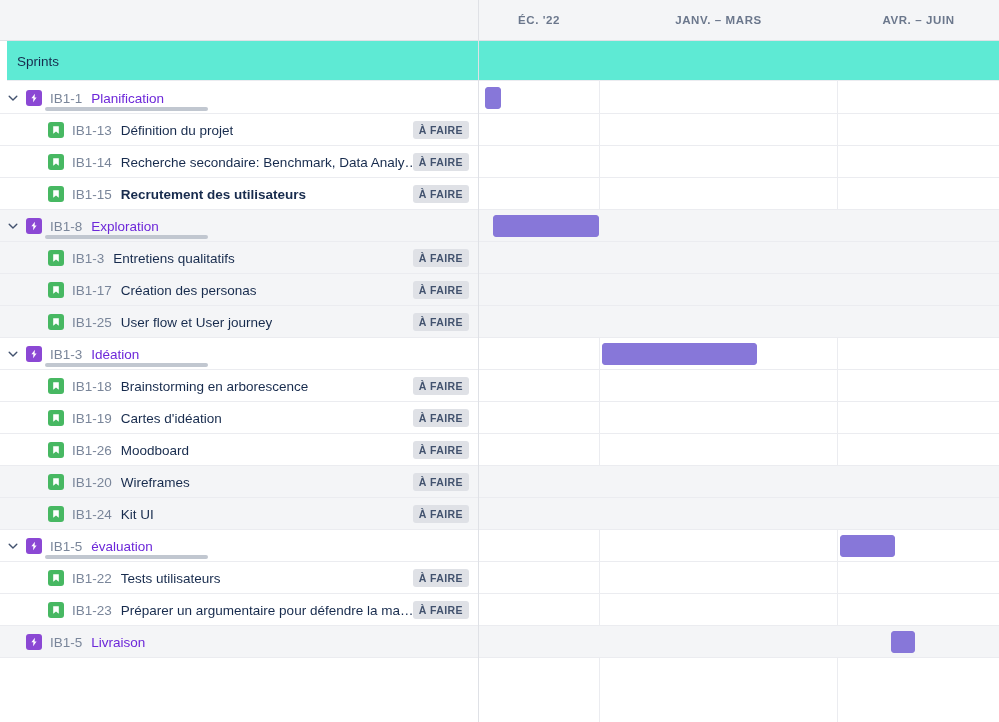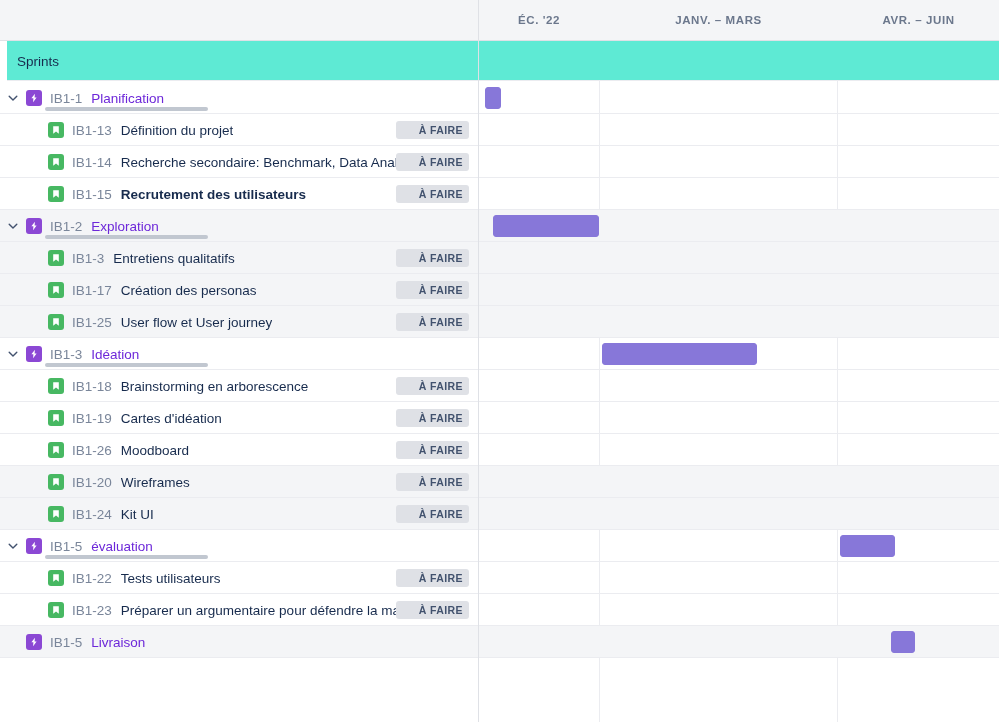--- a/index.html
+++ b/index.html
@@ -168,21 +168,21 @@
   .status-badge {
     position: absolute;
     right: 9px;
     top: 50%;
     transform: translateY(-50%);
     background: #DFE1E6;
     color: #42526E;
     font-size: 10.5px;
     font-weight: bold;
     letter-spacing: 0.4px;
-    padding: 3px 6px 3px 23px;
+    padding: 3px 6px 3px 6px;
     border-radius: 3px;
     white-space: nowrap;
   }
 
   
   .epic-progress {
     position: absolute;
     left: 45px;
     bottom: 3px;
     height: 4px;
@@ -304,21 +304,21 @@
           <div class="chevron">
             <svg width="12" height="12" viewBox="0 0 12 12">
               <path d="M2.2 4.2 L6 8 L9.8 4.2" stroke="#42526E" stroke-width="1.4" fill="none" stroke-linecap="round" stroke-linejoin="round"></path>
             </svg>
           </div>
           <div class="epic-icon">
             <svg width="10" height="10" viewBox="0 0 10 10">
               <path d="M5.9 0.8 L2.4 5.3 H4.4 L4.1 9.2 L7.6 4.6 H5.6 Z" fill="#ffffff"></path>
             </svg>
           </div>
-          <span class="key">IB1-2</span>
+          <span class="key">IB1-8</span>
           <span class="summary epic-summary" style="max-width: 380px;">Exploration</span>
           <div class="epic-progress"></div>
         </div>
         <div class="row-right">
           <div class="bar" style="left: 14px; width: 106px;"></div>
         </div>
       </div>
       <div class="row shaded">
         <div class="row-sep"></div>
         <div class="row-left">

